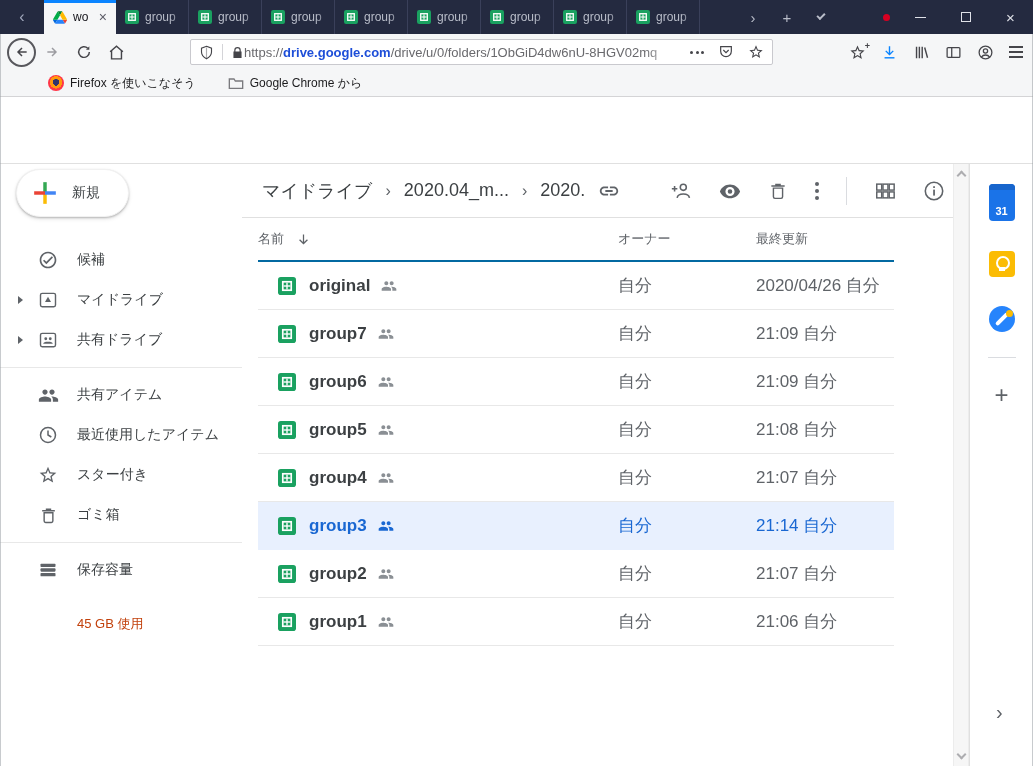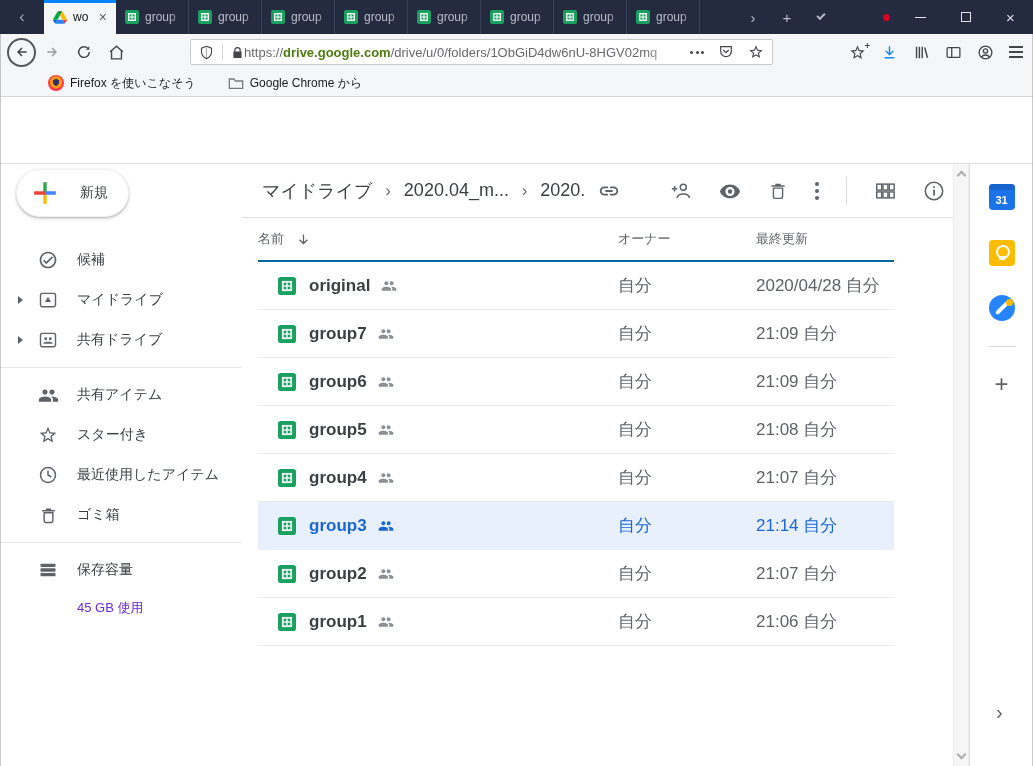--- a/index.html
+++ b/index.html
@@ -30,21 +30,21 @@
 
   
   .navbar { position:absolute; left:0; top:34px; width:1033px; height:36px; background:#f5f6f7; display:flex; align-items:center; }
   .navico { color:#45454a; display:flex; align-items:center; justify-content:center; }
   .backbtn { width:29px; height:29px; border:2px solid #58585d; border-radius:50%; margin-left:7px; }
   .fwd { width:32px; color:#9c9ca1; }
   .rel,.hom { width:32px; }
   .urlbar { position:absolute; left:190px; top:5px; width:583px; height:26px; background:#fff; border:1px solid #c9c9ce; border-radius:2px; display:flex; align-items:center; padding:0 8px; }
   .url-sep { width:1px; height:16px; background:#d4d4d8; margin:0 8px; }
   .url-text { flex:1; font-size:13px; color:#69696d; white-space:nowrap; overflow:hidden; position:relative; }
-  .url-text b { color:#4d7c0f; font-weight:700; }
+  .url-text b { color:#1d4ed8; font-weight:700; }
   .url-text::after { content:""; position:absolute; right:0; top:0; bottom:0; width:46px; background:linear-gradient(90deg, rgba(255,255,255,0), #fff 80%); }
   .url-act { display:flex; align-items:center; gap:14px; color:#45454a; }
   .dots3 { display:flex; gap:2.5px; }
   .dots3 i { width:3px; height:3px; border-radius:50%; background:#45454a; }
   .nav-right { position:absolute; right:10px; top:0; height:36px; display:flex; align-items:center; gap:15px; color:#45454a; }
   .starplus { position:relative; }
   .starplus .plus { position:absolute; right:-4px; top:-3px; font-size:9px; font-weight:700; color:#45454a; }
   .dl { color:#0a84ff; }
   .burger { display:flex; flex-direction:column; gap:3px; }
   .burger i { width:14px; height:2px; background:#45454a; }
@@ -70,30 +70,30 @@
   .acctbox { position:absolute; left:880px; top:111px; width:136px; height:45px; border:1px solid #dadce0; border-radius:8px; background:#fff; display:flex; align-items:center; padding:0 5px 0 10px; }
   .eccs { flex:1; }
   .eccs .brand { font-size:15px; font-weight:700; letter-spacing:.3px; line-height:1; }
   .brand span:nth-child(1){color:#e53935}.brand span:nth-child(2){color:#1e88e5}.brand span:nth-child(3){color:#43a047}.brand span:nth-child(4){color:#fb8c00}.brand span:nth-child(5){color:#1e88e5}.brand span:nth-child(6){color:#43a047}.brand span:nth-child(7){color:#e53935}.brand span:nth-child(8){color:#00acc1}
   .eccs .l1 { font-size:4px; color:#e53935; margin-top:2px; white-space:nowrap; }
   .eccs .l2 { font-size:4px; color:#1e88e5; white-space:nowrap; }
   .avatar { width:36px; height:36px; border-radius:50%; background:radial-gradient(circle at 50% 40%, #f2c9a4 0 33%, #3a2b22 34% 58%, #efe9e2 59%); }
 
   
   .sidebar { position:absolute; left:0; top:164px; width:242px; bottom:0; background:#fff; }
-  .newbtn { position:absolute; left:16px; top:5px; width:113px; height:48px; background:#fff; border:1px solid #f1f1f1; border-radius:25px; box-shadow:0 1px 2px rgba(0,0,0,.22), 0 2px 4px rgba(0,0,0,.1); display:flex; align-items:center; padding-left:15px; gap:22px; }
+  .newbtn { position:absolute; left:16px; top:5px; width:113px; height:48px; background:#fff; border:1px solid #f1f1f1; border-radius:25px; box-shadow:0 1px 2px rgba(0,0,0,.22), 0 2px 4px rgba(0,0,0,.1); display:flex; align-items:center; padding-left:15px; gap:14px; }
   .newbtn .nlabel { font-size:14px; color:#3c4043; font-weight:500; }
   .slist { position:absolute; left:0; top:76px; width:242px; }
   .sitem { height:40px; display:flex; align-items:center; padding-left:18px; }
   .scaret { width:14px; display:flex; align-items:center; }
   .scaret i { width:0; height:0; border-top:4px solid transparent; border-bottom:4px solid transparent; border-left:5px solid #5f6368; }
   .sicon { width:24px; display:flex; justify-content:center; color:#5f6368; margin-left:4px; }
   .slabel { margin-left:17px; font-size:14px; color:#3c4043; }
   .sdivider { border-top:1px solid #e8e8e8; margin:7px 0; }
-  .storage-txt { margin-left:77px; margin-top:9px; font-size:13px; color:#6d28d9; }
+  .storage-txt { margin-left:77px; margin-top:25px; font-size:13px; color:#c2410c; }
 
   
   .content { position:absolute; left:242px; top:164px; width:711px; bottom:0; background:#fff; }
   .crumbrow { position:relative; height:54px; border-bottom:1px solid #e0e0e0; display:flex; align-items:center; padding-left:20px; }
   .crumb { font-size:18px; color:#3c4043; }
   .csep { color:#5f6368; font-size:16px; margin:0 13px; }
   .clink { color:#5f6368; margin-left:13px; }
   .acticons { position:absolute; right:8px; top:0; height:54px; display:flex; align-items:center; gap:27px; color:#5f6368; }
   .vdiv { width:1px; height:28px; background:#dadce0; }
   .dotsv { display:flex; flex-direction:column; gap:3px; }
@@ -115,21 +115,21 @@
   .row.sel .shared-ico { color:#1967d2; }
 
   
   .vscroll { position:absolute; left:953px; top:164px; width:16px; bottom:0; background:#f6f6f6; border-left:1px solid #ececec; border-right:1px solid #ececec; }
   .sarr { position:absolute; left:4px; width:7px; height:7px; border-left:2px solid #adadb0; border-top:2px solid #adadb0; }
   .sarr.up { top:8px; transform:rotate(45deg); }
   .sarr.dn { bottom:8px; transform:rotate(225deg); }
 
   
   .rail { position:absolute; left:969px; top:164px; width:64px; bottom:0; background:#fff; border-left:1px solid #e0e0e0; display:flex; flex-direction:column; align-items:center; }
-  .cal { margin-top:20px; width:26px; height:26px; background:#1a73e8; border-radius:4px; position:relative; display:flex; align-items:flex-end; justify-content:center; }
+  .cal { margin-top:20px; width:26px; height:37px; background:#1a73e8; border-radius:4px; position:relative; display:flex; align-items:flex-end; justify-content:center; }
   .cal::before { content:""; position:absolute; top:0; left:0; right:0; height:6px; background:#1765cc; border-radius:4px 4px 0 0; }
   .cal span { color:#fff; font-size:11px; font-weight:700; line-height:1; margin-bottom:4px; position:relative; }
   .keep { margin-top:30px; width:26px; height:26px; background:#fbbc04; border-radius:4px; position:relative; }
   .keep::before { content:""; position:absolute; left:7px; top:5px; width:10px; height:10px; border:2.4px solid #fff; border-radius:50%; }
   .keep::after { content:""; position:absolute; left:10px; top:16px; width:6px; height:4px; background:#fff; }
   .tasks { margin-top:29px; width:26px; height:26px; background:#2684fc; border-radius:50%; position:relative; }
   .tasks::before { content:""; position:absolute; left:11.2px; top:5px; width:3.6px; height:16px; background:#fff; border-radius:2px; transform:rotate(45deg); }
   .tasks::after { content:""; position:absolute; right:2px; top:4px; width:7px; height:7px; border-radius:50%; background:#fbbc04; }
   .rdiv { margin-top:25px; width:28px; border-top:1px solid #dadce0; }
   .rplus { margin-top:25px; font-size:24px; color:#5f6368; line-height:1; }
@@ -494,35 +494,35 @@
       <span class="sicon">
           <svg width="21" height="21" viewBox="0 0 24 24" fill="currentColor">
             <path d="M16 11c1.66 0 2.99-1.34 2.99-3S17.66 5 16 5s-3 1.34-3 3 1.34 3 3 3zm-8 0c1.66 0 2.99-1.34 2.99-3S9.66 5 8 5 5 6.34 5 8s1.34 3 3 3zm0 2c-2.33 0-7 1.17-7 3.5V19h14v-2.5c0-2.33-4.67-3.5-7-3.5zm8 0c-.29 0-.62.02-.97.05 1.16.84 1.97 1.97 1.97 3.45V19h6v-2.5c0-2.33-4.67-3.5-7-3.5z"></path>
           </svg>
         </span>
       <span class="slabel">共有アイテム</span>
     </div>
     <div class="sitem">
       <span class="scaret"></span>
       <span class="sicon">
-          <svg width="20" height="20" viewBox="0 0 24 24" fill="currentColor">
-            <path d="M22 9.24l-7.19-.62L12 2 9.19 8.63 2 9.24l5.46 4.73L5.82 21 12 17.27 18.18 21l-1.63-7.03L22 9.24zM12 15.4l-3.76 2.27 1-4.28-3.32-2.88 4.38-.38L12 6.1l1.71 4.04 4.38.38-3.32 2.88 1 4.28L12 15.4z"></path>
-          </svg>
-        </span>
-      <span class="slabel">スター付き</span>
+          <svg width="20" height="20" viewBox="0 0 24 24" fill="none" stroke="currentColor" stroke-width="1.8">
+            <circle cx="12" cy="12" r="9"></circle>
+            <path d="M12 6.5V12l4 2.4"></path>
+          </svg>
+        </span>
+      <span class="slabel">最近使用したアイテム</span>
     </div>
     <div class="sitem">
       <span class="scaret"></span>
       <span class="sicon">
-          <svg width="20" height="20" viewBox="0 0 24 24" fill="none" stroke="currentColor" stroke-width="1.8">
-            <circle cx="12" cy="12" r="9"></circle>
-            <path d="M12 6.5V12l4 2.4"></path>
-          </svg>
-        </span>
-      <span class="slabel">最近使用したアイテム</span>
+          <svg width="20" height="20" viewBox="0 0 24 24" fill="currentColor">
+            <path d="M22 9.24l-7.19-.62L12 2 9.19 8.63 2 9.24l5.46 4.73L5.82 21 12 17.27 18.18 21l-1.63-7.03L22 9.24zM12 15.4l-3.76 2.27 1-4.28-3.32-2.88 4.38-.38L12 6.1l1.71 4.04 4.38.38-3.32 2.88 1 4.28L12 15.4z"></path>
+          </svg>
+        </span>
+      <span class="slabel">スター付き</span>
     </div>
     <div class="sitem">
       <span class="scaret"></span>
       <span class="sicon">
           <svg width="19" height="19" viewBox="0 0 24 24" fill="none" stroke="currentColor" stroke-width="1.8">
             <path d="M6.5 8.5h11V19a1.8 1.8 0 0 1-1.8 1.8H8.3A1.8 1.8 0 0 1 6.5 19z"></path>
             <path d="M4 6h16M9.5 6V4.2h5V6"></path>
           </svg>
         </span>
       <span class="slabel">ゴミ箱</span>
@@ -611,21 +611,21 @@
               <rect x="7.4" y="5" width="1.2" height="6" fill="#fff"></rect>
               <rect x="5" y="7.4" width="6" height="1.2" fill="#fff"></rect>
             </svg>
           </span>
           <span class="fname">original</span>
           <svg class="shared-ico" width="16" height="16" viewBox="0 0 24 24" fill="currentColor">
             <path d="M16 11c1.66 0 2.99-1.34 2.99-3S17.66 5 16 5s-3 1.34-3 3 1.34 3 3 3zm-8 0c1.66 0 2.99-1.34 2.99-3S9.66 5 8 5 5 6.34 5 8s1.34 3 3 3zm0 2c-2.33 0-7 1.17-7 3.5V19h14v-2.5c0-2.33-4.67-3.5-7-3.5zm8 0c-.29 0-.62.02-.97.05 1.16.84 1.97 1.97 1.97 3.45V19h6v-2.5c0-2.33-4.67-3.5-7-3.5z"></path>
           </svg>
         </span>
       <span class="col-owner">自分</span>
-      <span class="col-upd">2020/04/28 自分</span>
+      <span class="col-upd">2020/04/26 自分</span>
     </div>
     <div class="row">
       <span class="col-name">
           <span class="ficon">
             <svg viewBox="0 0 16 16" width="18" height="18">
               <rect width="16" height="16" rx="2.5" fill="#1aa160"></rect>
               <rect x="3.5" y="3.5" width="9" height="9" fill="#fff"></rect>
               <rect x="5" y="5" width="6" height="6" fill="#1aa160"></rect>
               <rect x="7.4" y="5" width="1.2" height="6" fill="#fff"></rect>
               <rect x="5" y="7.4" width="6" height="1.2" fill="#fff"></rect>

